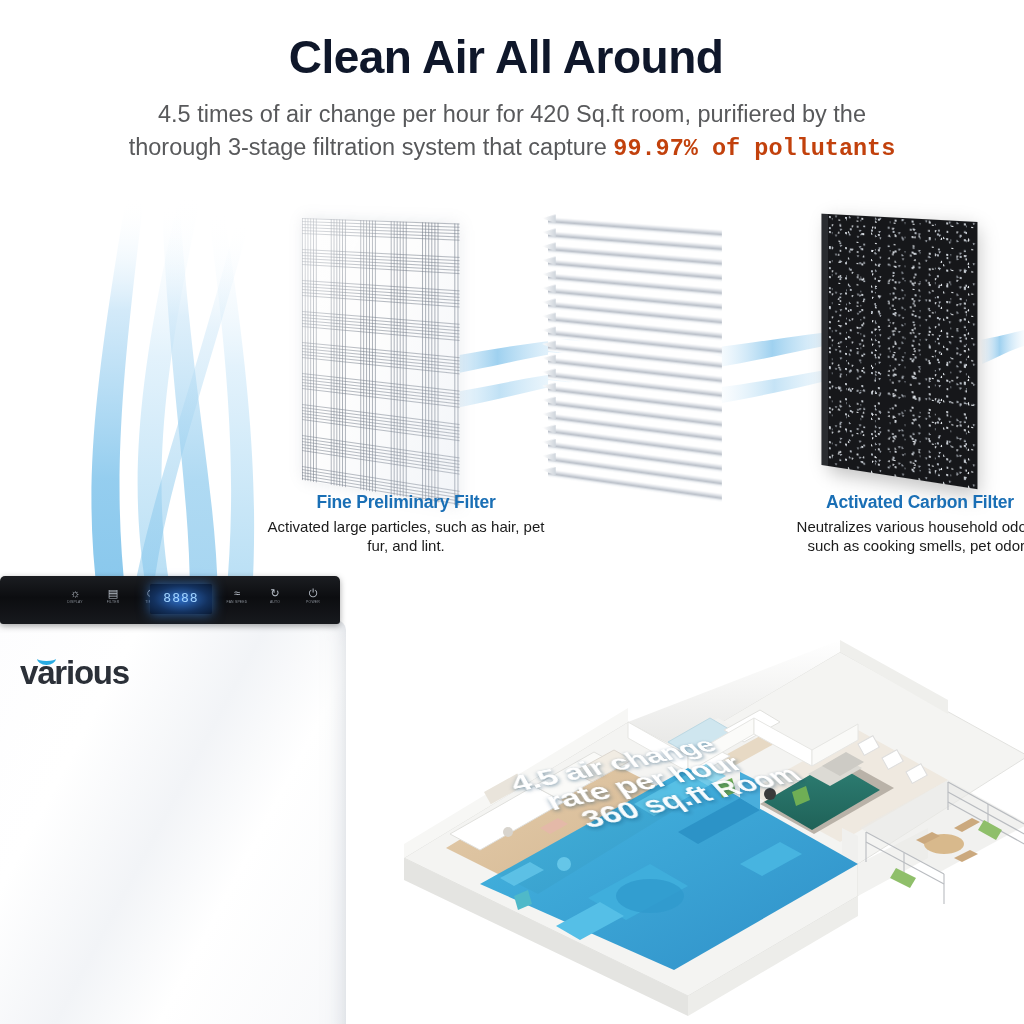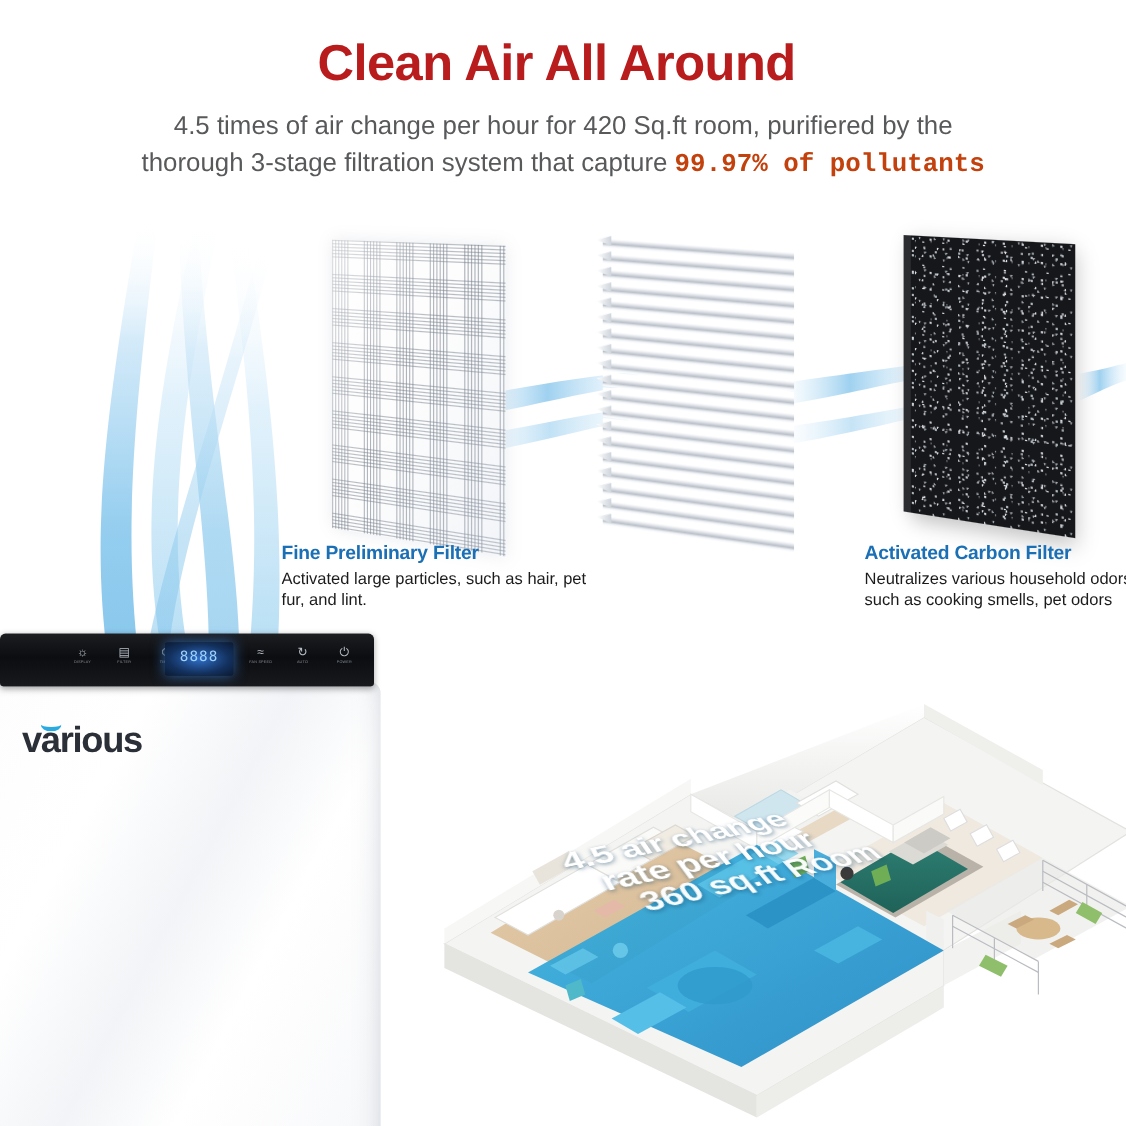--- a/index.html
+++ b/index.html
@@ -8,21 +8,21 @@
     background:#ffffff;
     font-family:"Liberation Sans","DejaVu Sans",sans-serif;
     position:relative;
   }
   .stage{position:absolute;inset:0;width:1024px;height:1024px;overflow:hidden;}
 
   
   .headline{
     position:absolute;left:0;top:34px;width:1012px;text-align:center;
     font-size:46px;font-weight:bold;letter-spacing:-0.5px;
-    color:#b91c1c;line-height:1.0;
+    color:#0f172a;line-height:1.0;
   }
   .subtitle{
     position:absolute;left:52px;top:98px;width:920px;text-align:center;
     font-size:23.5px;color:#58595B;line-height:1.42;font-weight:400;
   }
   .subtitle b{color:#c2410c;font-weight:bold;font-family:Liberation Mono, monospace;}
 
   
   .flowwrap{position:absolute;left:40px;top:170px;width:260px;height:430px;}
 
@@ -76,21 +76,21 @@
       radial-gradient(circle at 9%  71%, #aeb4bc 0 .9px, transparent 1.2px),
       radial-gradient(circle at 44% 83%, #e6eaee 0 .8px, transparent 1.1px),
       radial-gradient(circle at 68% 92%, #a6acb4 0 .9px, transparent 1.2px),
       radial-gradient(circle at 90% 66%, #d5dade 0 .8px, transparent 1.1px),
       radial-gradient(circle at 30% 33%, #8f959d 0 .7px, transparent 1.0px);
     background-size:17px 15px,23px 19px,19px 21px,27px 17px,21px 23px,25px 18px,
                     18px 25px,22px 20px,26px 22px,20px 16px,24px 26px,15px 14px;
     box-shadow:-7px 0 0 0 #2a2c30, 0 6px 18px rgba(0,0,0,.25);
   }
 
-  .filtercol{position:absolute;top:292px;}
+  .filtercol{position:absolute;top:292px;text-align:center;}
   .filtercol h3{
     margin:0 0 4px 0;font-size:17.5px;font-weight:bold;color:#1A6FB5;letter-spacing:-.2px;
   }
   .filtercol p{margin:0;font-size:15px;line-height:1.27;color:#1b1b1b;}
   #col0{left:-24px;width:300px;}
   #col1{left:250px;width:280px;}
   #col2{left:506px;width:268px;}
 
   
   .purifier{position:absolute;left:-6px;top:568px;width:368px;height:470px;}

